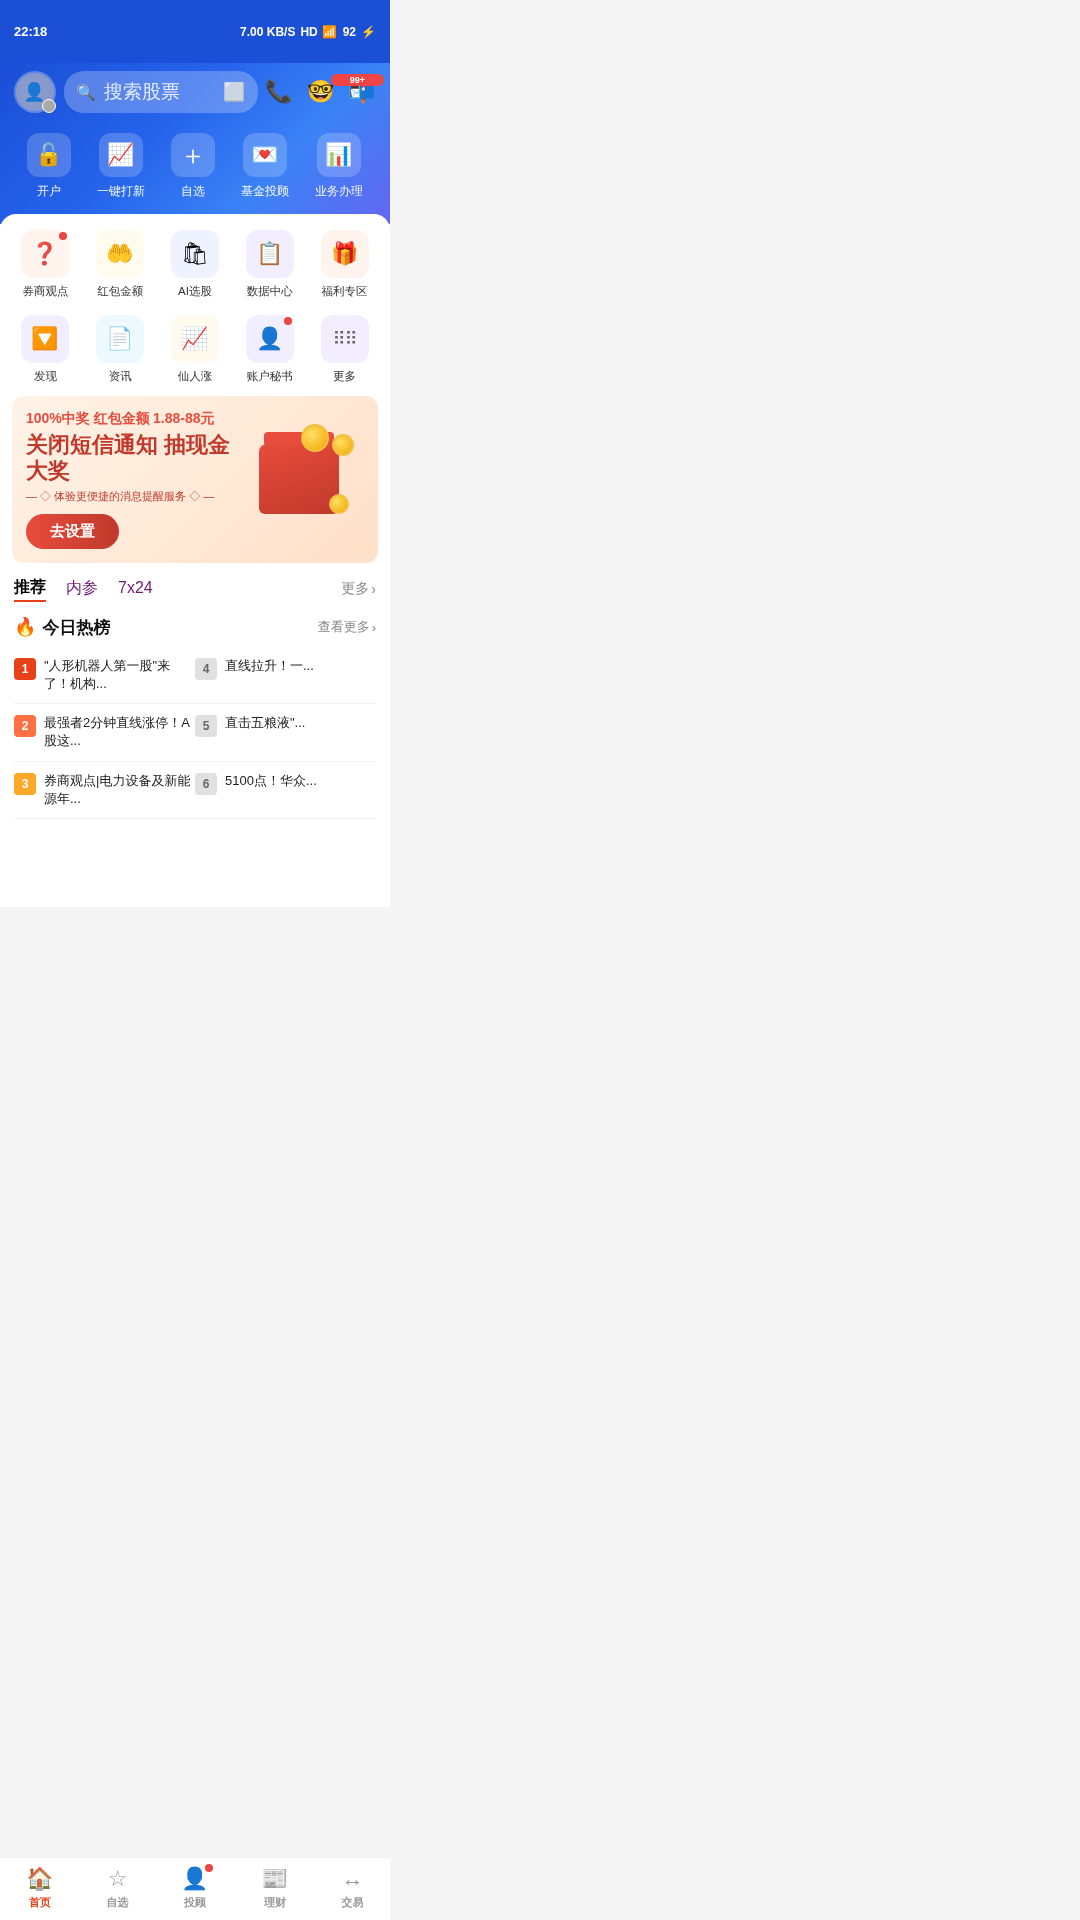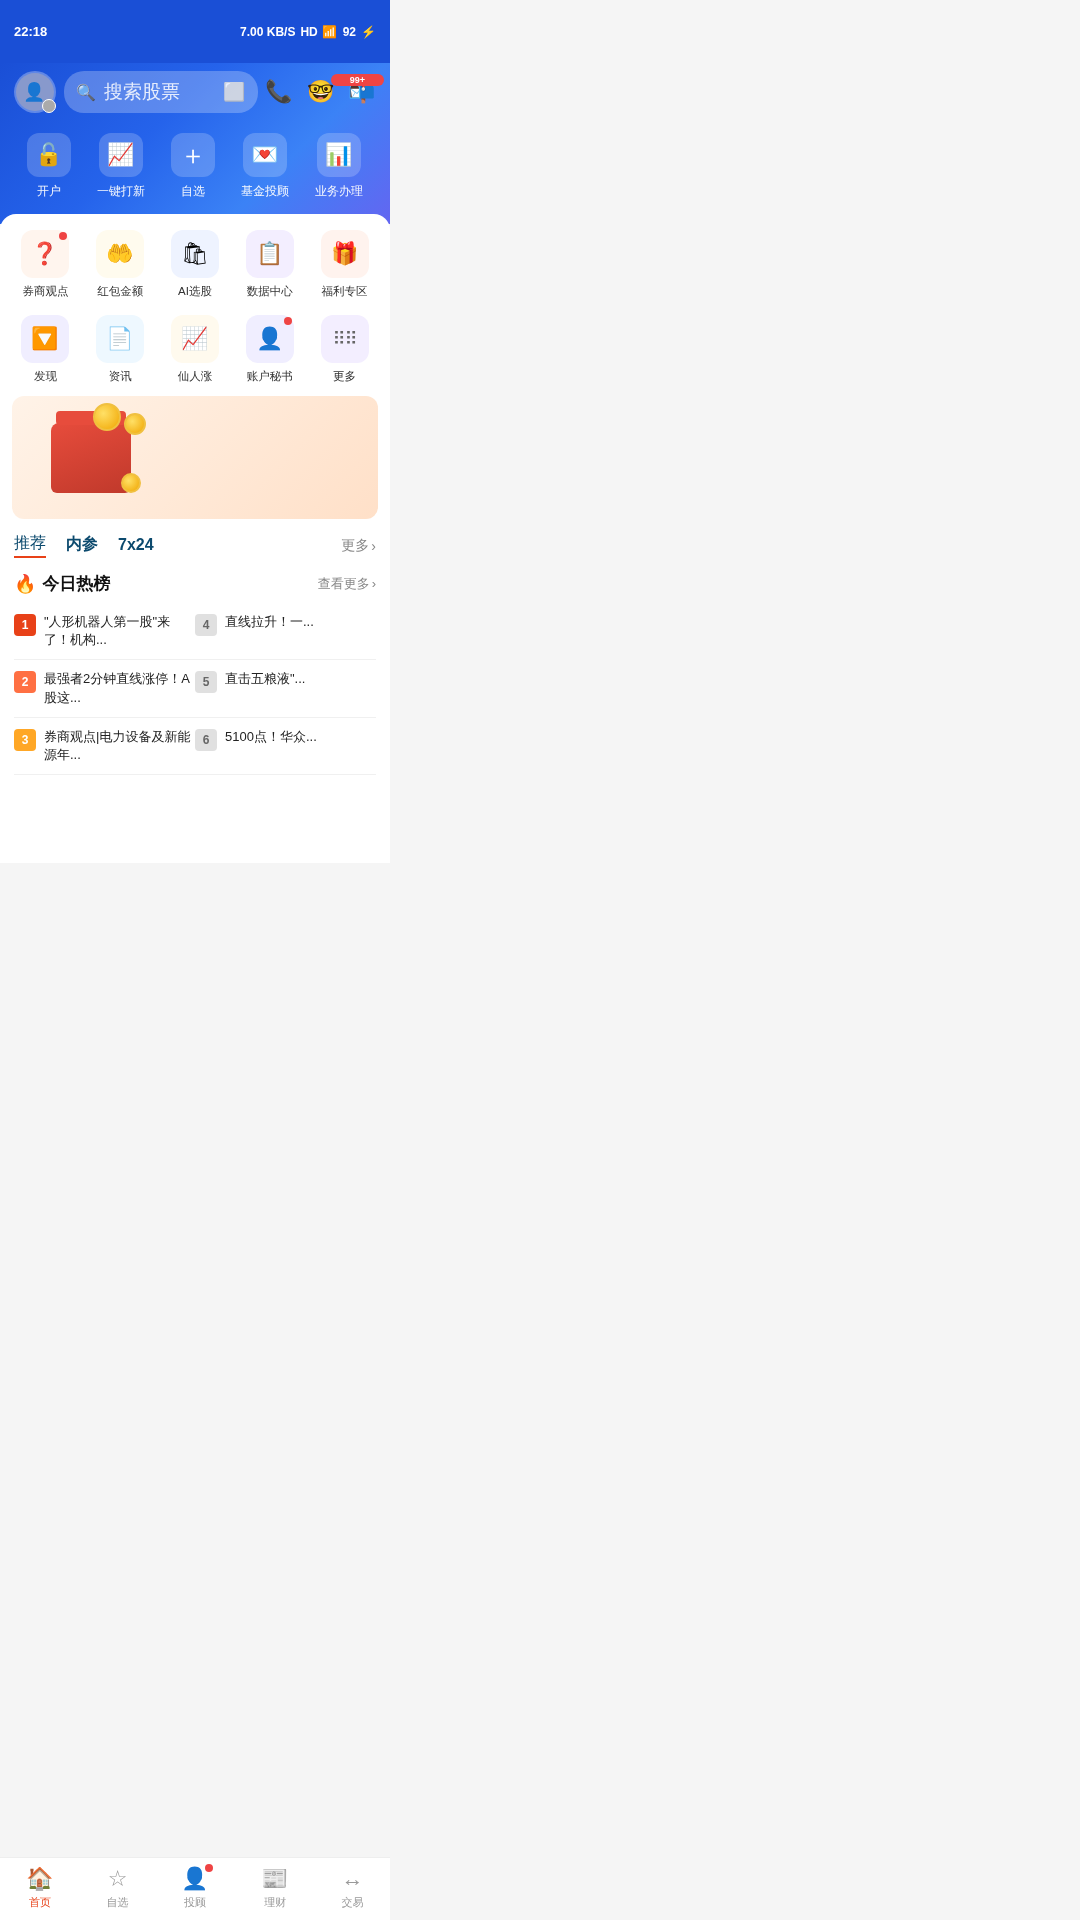--- a/index.html
+++ b/index.html
@@ -270,28 +270,28 @@
 
     
     .news-tabs {
       display: flex;
       align-items: center;
       padding: 14px 14px 6px;
       gap: 20px;
     }
     .news-tab {
       font-size: 16px;
-      color: #0c4a6e;
-      font-weight: 700;
+      color: #701a75;
+      font-weight: 400;
       padding-bottom: 2px;
       cursor: pointer;
     }
     .news-tab.active {
-      color: #0c4a6e;
-      font-weight: 400;
+      color: #000000;
+      font-weight: 700;
       border-bottom: 2px solid #e84118;
     }
     .news-more {
       margin-left: auto;
       color: #888;
       font-size: 14px;
       display: flex;
       align-items: center;
       gap: 2px;
     }
@@ -372,21 +372,21 @@
       align-items: center;
       gap: 3px;
       cursor: pointer;
     }
     .nav-icon {
       font-size: 22px;
       color: #999;
       position: relative;
     }
     .nav-icon.active { color: #e84118; }
-    .nav-label { font-size: 11px; color: #999; }
+    .nav-label { font-size: 11px; color: #999; font-weight: bold; }
     .nav-label.active { color: #e84118; }
     .nav-dot {
       position: absolute;
       top: -2px; right: -4px;
       width: 8px; height: 8px;
       background: #ef4444;
       border-radius: 50%;
     }
     .pb80 { padding-bottom: 80px; }
   </style>
@@ -495,20 +495,29 @@
       <span class="service-label">账户秘书</span>
     </div>
     <div class="service-item">
       <div class="service-icon purple-bg" style="font-size:18px; letter-spacing:-1px; color:#666;">⠿⠿</div>
       <span class="service-label">更多</span>
     </div>
   </div>
 
   <div class="banner-wrap">
     <div class="banner">
+      <div class="banner-left">
+        <div class="banner-top-text">
+          <span>100%中奖 红包金额</span>
+          <span style="color:#e74c3c;font-weight:700;">1.88-88元</span>
+        </div>
+        <div class="banner-main-text">关闭短信通知 抽现金大奖</div>
+        <div class="banner-sub-text">— ◇ 体验更便捷的消息提醒服务 ◇ —</div>
+        <button class="banner-btn">去设置</button>
+      </div>
       <div class="banner-right">
         <div style="position:relative;">
           <div class="gift-box">
             <div class="coin coin1"></div>
             <div class="coin coin2"></div>
             <div class="coin coin3"></div>
           </div>
         </div>
       </div>
     </div>

